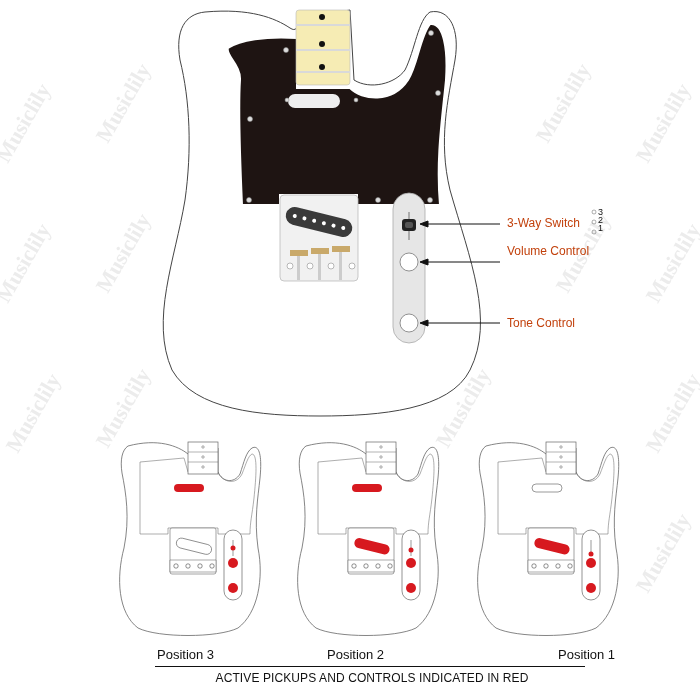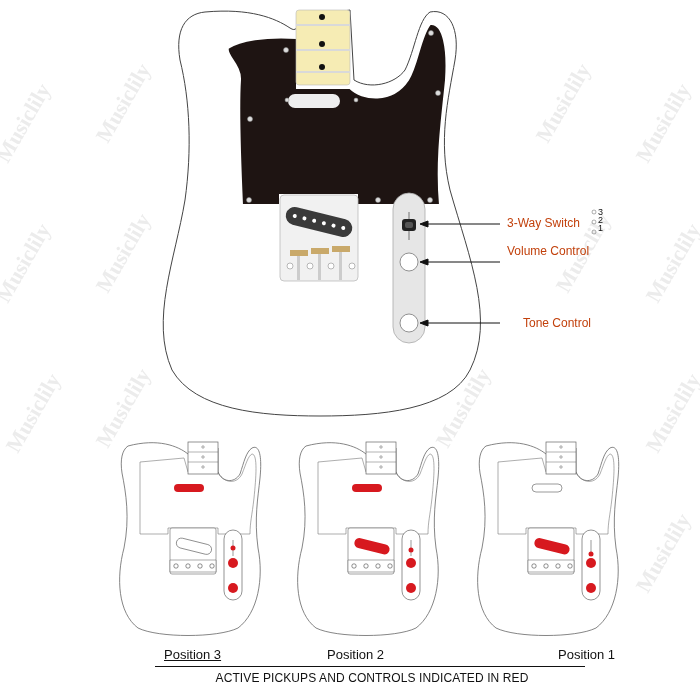--- a/index.html
+++ b/index.html
@@ -156,24 +156,24 @@
         <rect x="58" y="103" width="36" height="10" rx="5" fill="#d7191f"></rect>
       </g>
     <circle cx="115" cy="116" r="2.5" fill="#d7191f"></circle>
     <circle cx="115" cy="125" r="5" fill="#d7191f"></circle>
     <circle cx="115" cy="150" r="5" fill="#d7191f"></circle>
   </g>
 </svg>
 
 <div class="label" style="left:507px;top:216px;">3-Way Switch</div>
 <div class="label" style="left:507px;top:244px;">Volume Control</div>
-<div class="label" style="left:507px;top:316px;margin-left:16px;">Tone Control</div>
+<div class="label" style="left:507px;top:316px;">Tone Control</div>
 <div class="swnum">
   <div>3</div>
   <div>2</div>
   <div>1</div>
 </div>
 
-<div class="pos" style="left:164px;text-decoration:underline;">Position 3</div>
+<div class="pos" style="left:157px;">Position 3</div>
 <div class="pos" style="left:327px;">Position 2</div>
 <div class="pos" style="left:534px;margin-left:24px;">Position 1</div>
 <div class="rule"></div>
 <div class="caption">ACTIVE PICKUPS AND CONTROLS INDICATED IN RED</div>
 
 </body></html>

